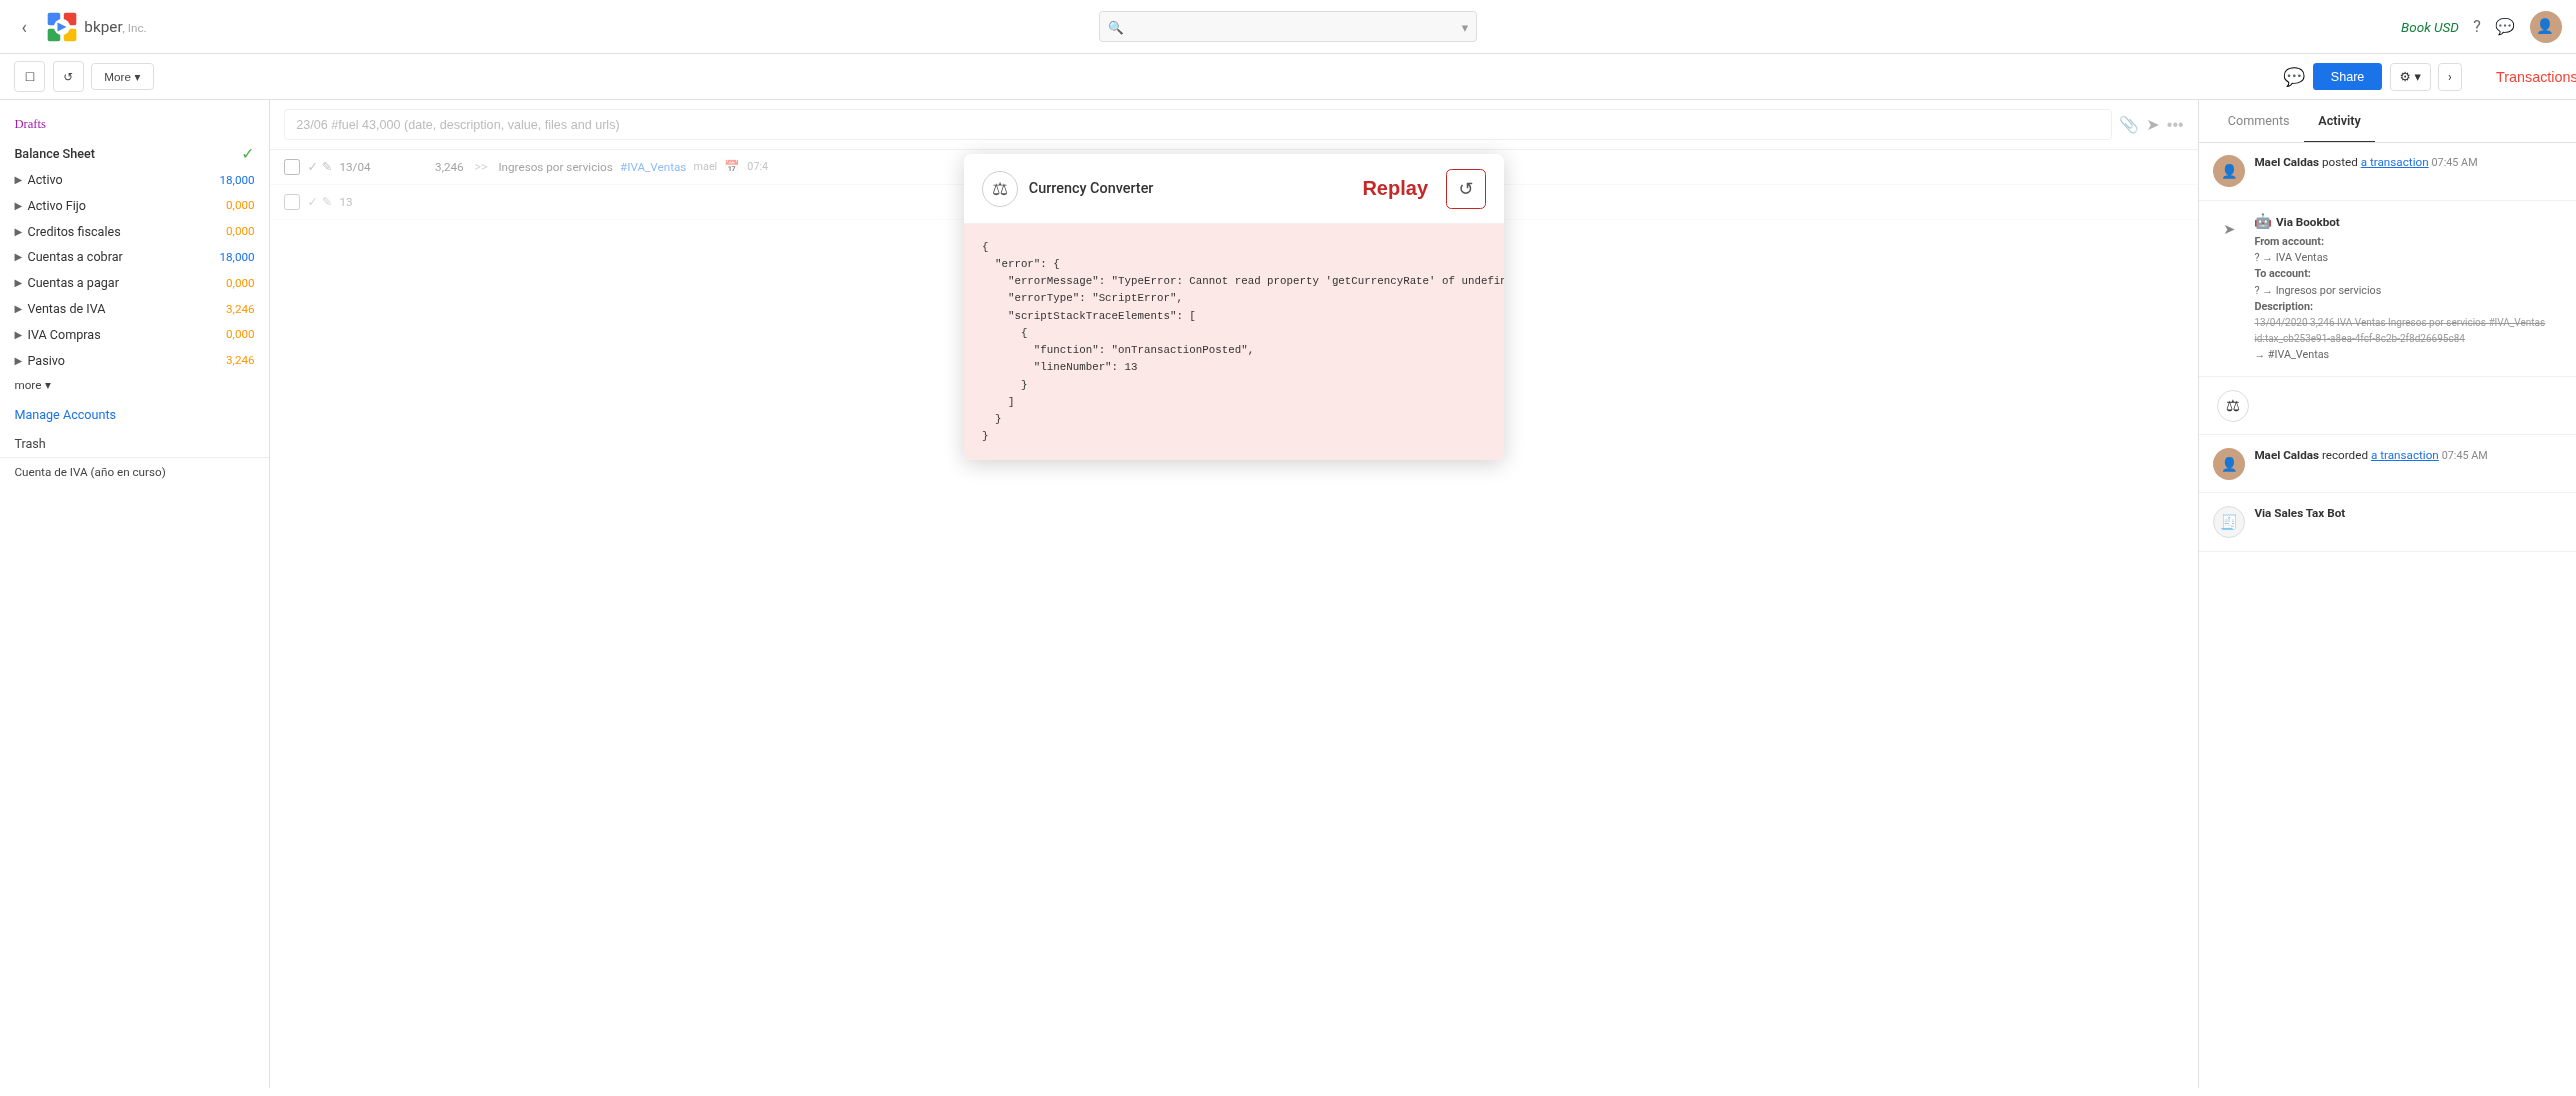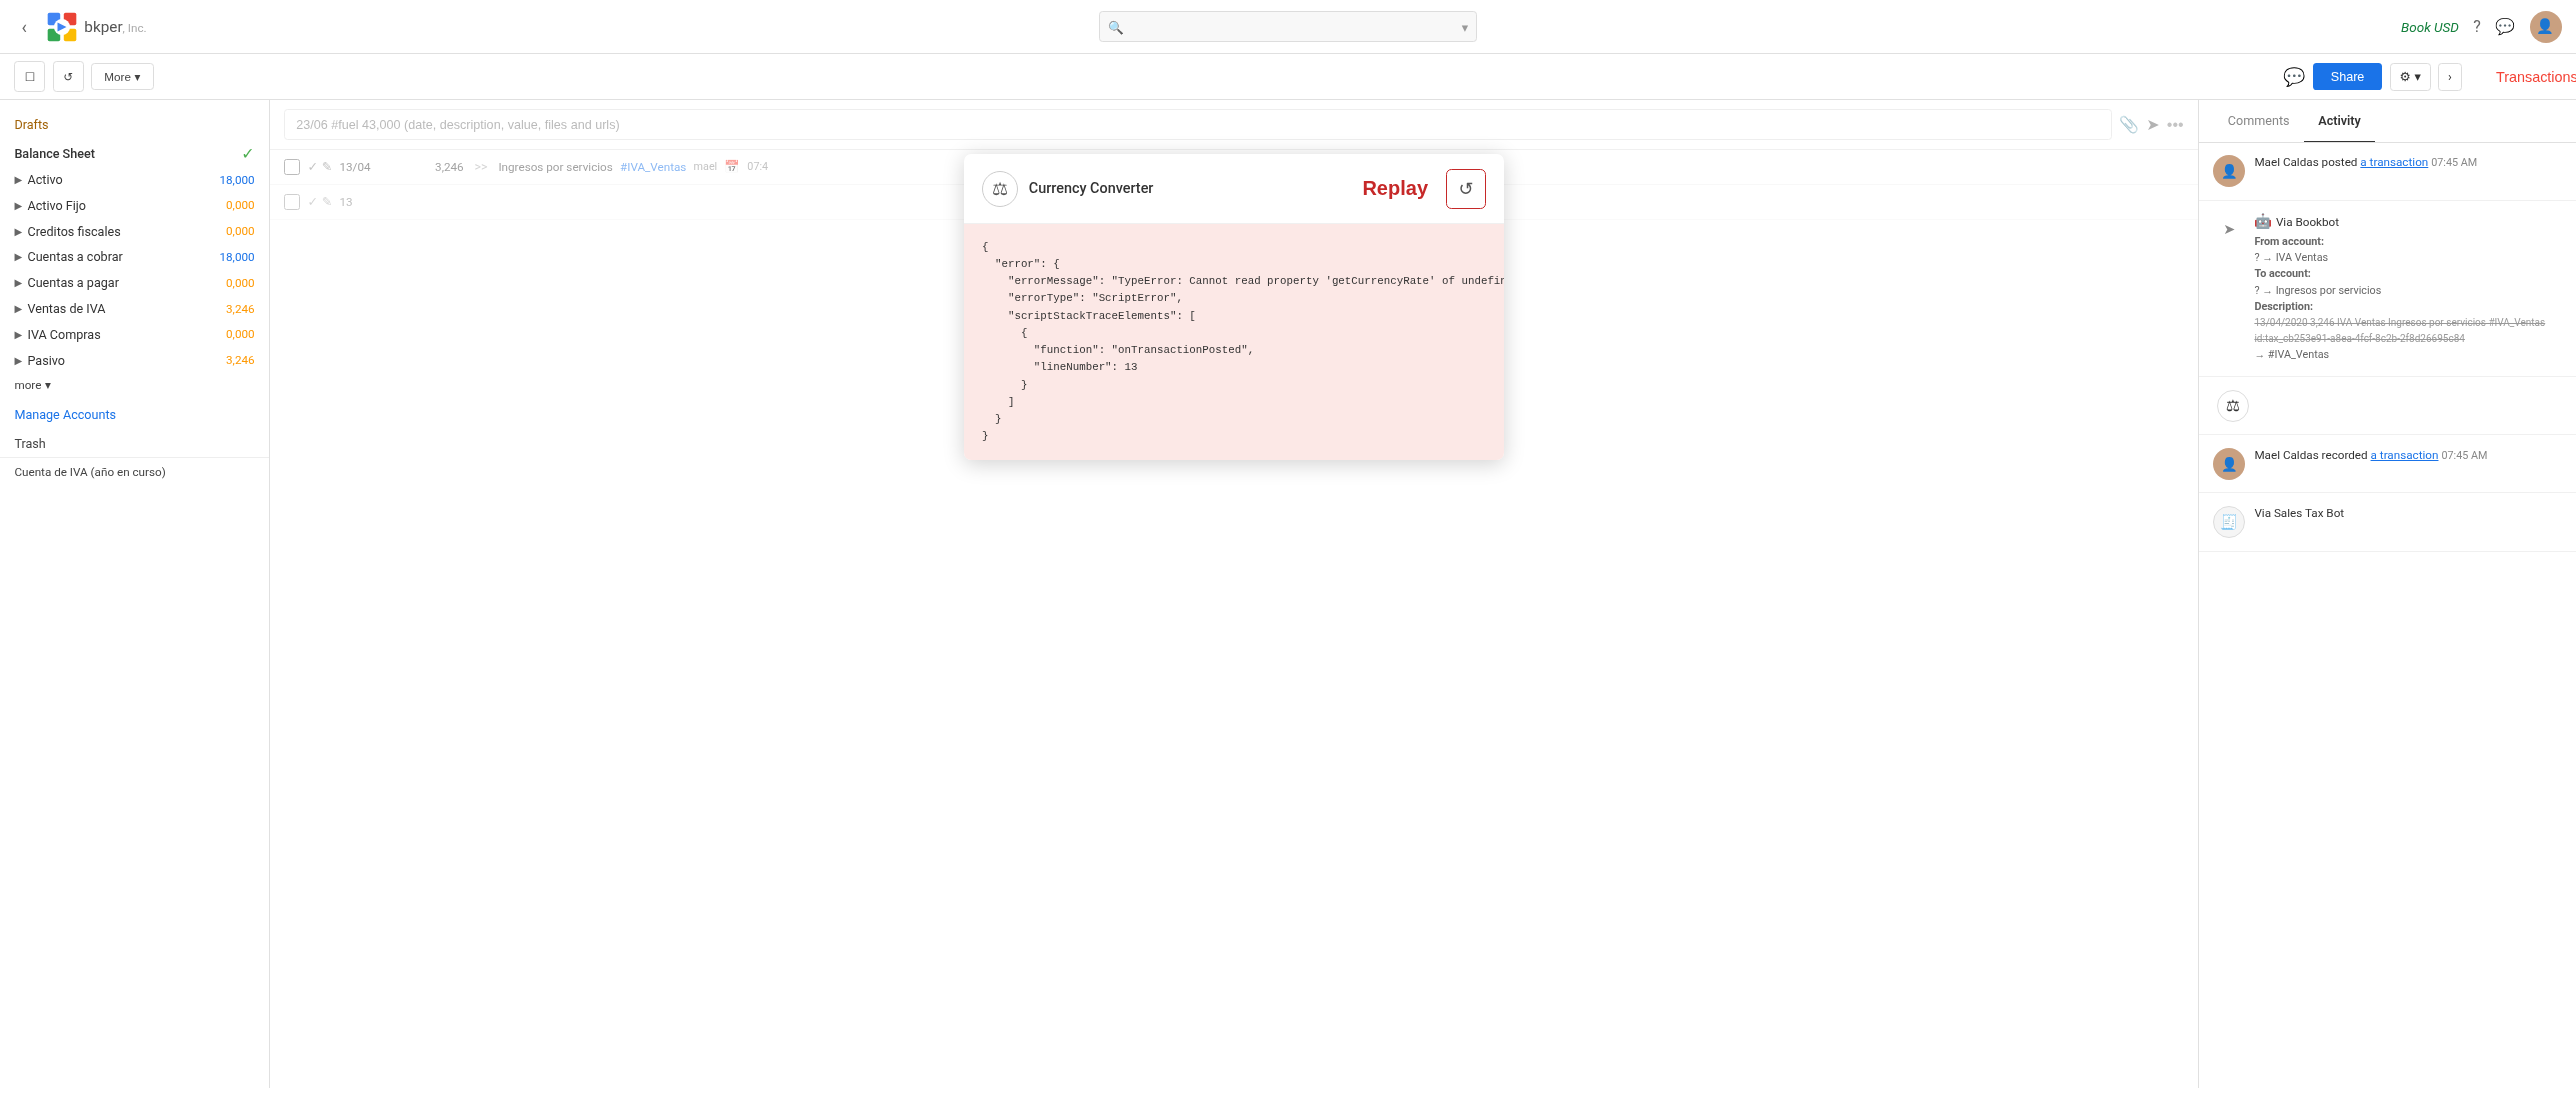--- a/index.html
+++ b/index.html
@@ -83,21 +83,21 @@
     .sidebar-item .item-name { flex: 1; }
     .sidebar-item .item-value { color: #1a73e8; font-size: 11.7px; }
     .sidebar-item .item-value.orange { color: #ff9800; }
     .sidebar-item .arrow { color: #666; font-size: 10px; margin-right: 5.4px; }
     .sidebar-header {
       display: flex; align-items: center;
       padding: 7.2px 14.4px 3.6px;
       font-weight: 500; font-size: 12.6px; color: #333;
     }
     .sidebar-header .check-icon { margin-left: auto; color: #4caf50; font-size: 16px; }
-    .drafts-item { padding: 5.4px 14.4px; font-size: 12.6px; color: #a16207; cursor: pointer; }
+    .drafts-item { padding: 5.4px 14.4px; font-size: 12.6px; color: #a21caf; cursor: pointer; font-family: Liberation Serif, serif; }
     .manage-accounts { padding: 9px 14.4px; color: #1a73e8; font-size: 12.6px; cursor: pointer; }
     .trash-item { padding: 5.4px 14.4px; font-size: 12.6px; color: #444; cursor: pointer; }
     .more-accounts { padding: 5.4px 14.4px; font-size: 11.7px; color: #444; cursor: pointer; display: flex; align-items: center; gap: 3.6px; }
     .cuenta-item { padding: 7.2px 14.4px; font-size: 11.7px; color: #444; border-top: 0.9px solid #eee; }
 
     
     .content { flex: 1; overflow-y: auto; position: relative; }
 
     
     .transaction-input-bar {
@@ -218,21 +218,21 @@
       border-bottom: 0.9px solid #f0f0f0;
     }
     .activity-avatar {
       width: 32px; height: 32px; border-radius: 50%;
       background: #c9a080; flex-shrink: 0;
       display: flex; align-items: center; justify-content: center;
       color: #fff; font-size: 13.5px; overflow: hidden;
     }
     .activity-content { flex: 1; }
     .activity-meta { font-size: 11.7px; color: #333; margin-bottom: 3.6px; }
-    .activity-meta strong { font-weight: 400; }
+    .activity-meta strong { font-weight: 700; }
     .activity-link { color: #1a73e8; text-decoration: underline; cursor: pointer; }
     .activity-time { color: #888; font-size: 10.8px; }
     .activity-detail { font-size: 10.8px; color: #666; line-height: 1.5; }
     .activity-detail .strikethrough { text-decoration: line-through; color: #888; }
 
     .logo-svg { width: 34px; height: 34px; }
   </style>
 </head>
 <body>
 

